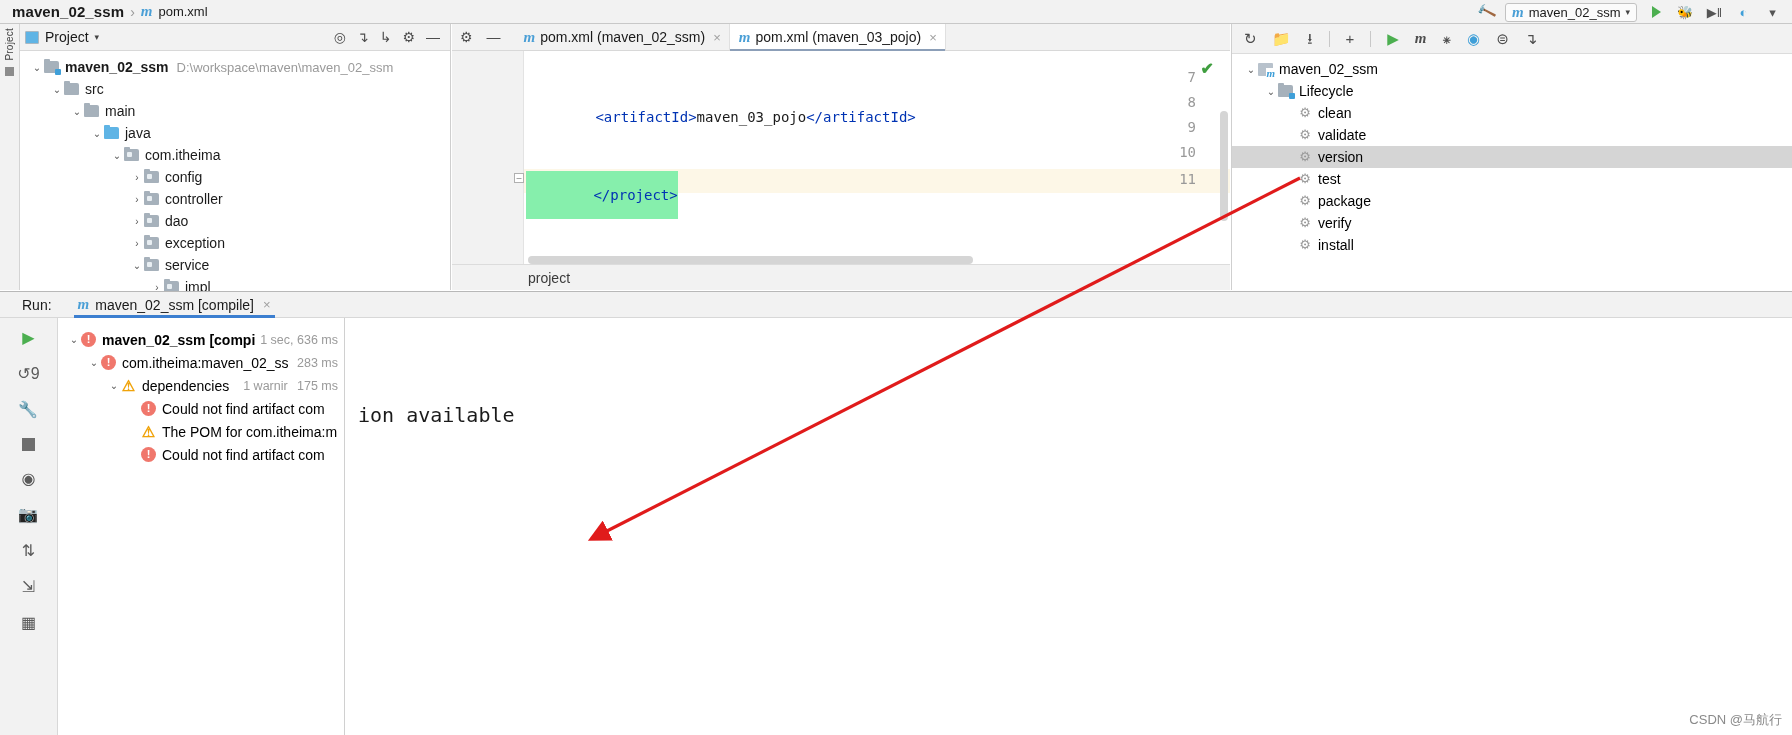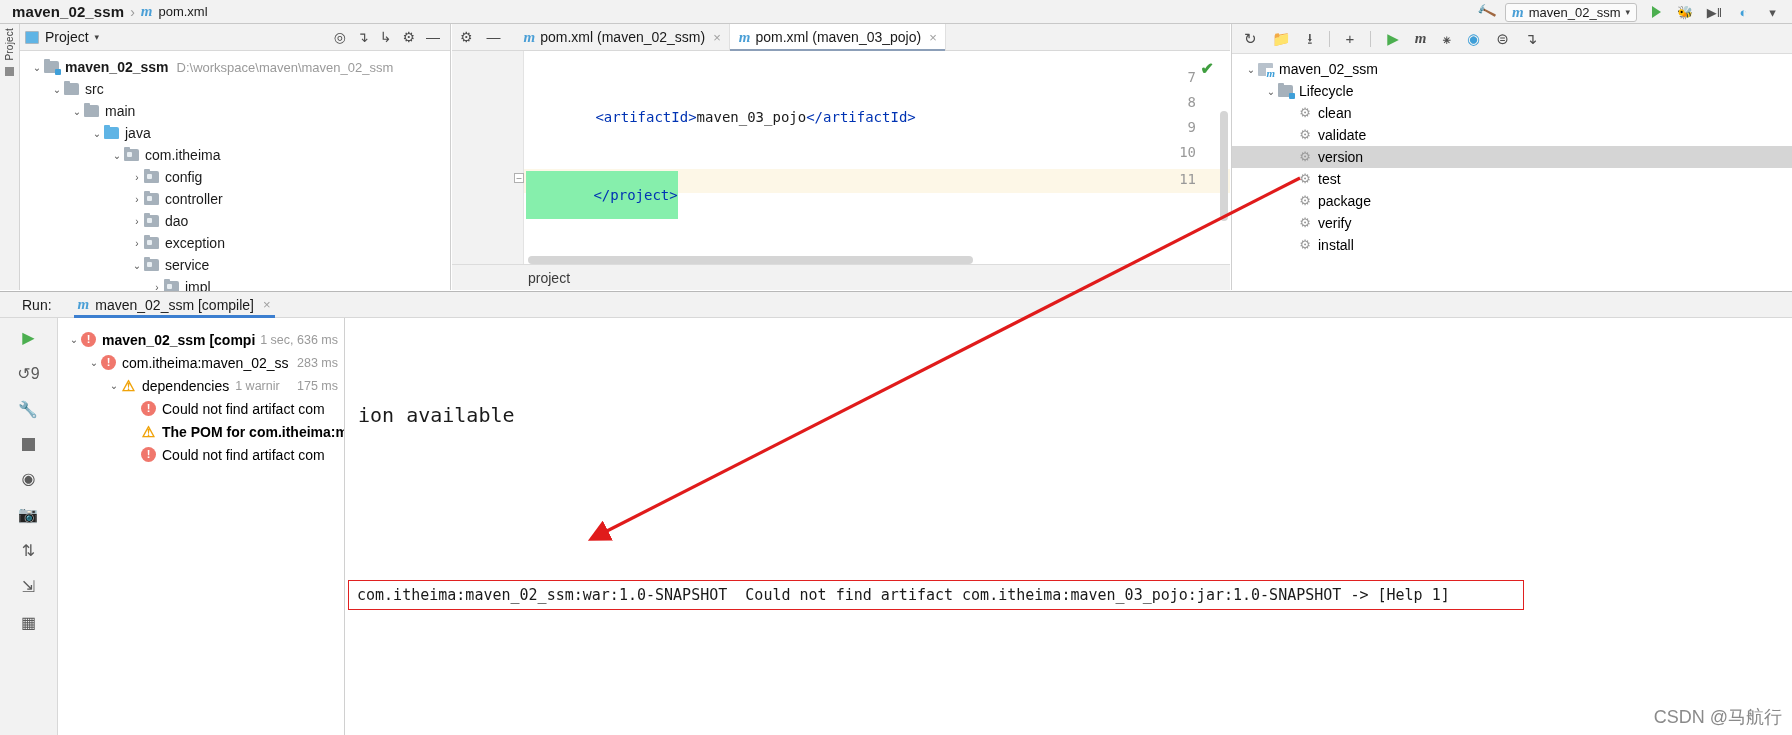--- a/index.html
+++ b/index.html
@@ -232,21 +232,21 @@
   }
   .rrow { display: flex; align-items: center; height: 23px; white-space: nowrap; }
   .badge {
     width: 15px; height: 15px; border-radius: 50%; background: #f0776c;
     color: #fff; font-size: 11px; font-weight: bold; text-align: center;
     line-height: 15px; margin-right: 6px; flex: 0 0 15px;
   }
   .badge.warn {
     background: transparent; color: #f0a30a; font-size: 15px; line-height: 15px;
   }
-  .rtime { font-size: 12.5px; color: #9a9a9a; margin-left: 6px; }
+  .rtime { font-size: 12.5px; color: #9a9a9a; margin-left: 14px; }
   .rtime-col {
     position: absolute; right: 6px; font-size: 12.5px; color: #9a9a9a;
   }
 
   .console {
     position: absolute; left: 346px; top: 0; right: 0; height: 417px;
     background: #ffffff; overflow: hidden;
   }
   .console-text {
     position: absolute; left: 12px; top: 85px;
@@ -258,21 +258,21 @@
     display: flex; align-items: center; padding-left: 8px;
     font-family: "DejaVu Sans Mono", monospace; font-size: 15px; color: #1a1a1a;
     white-space: pre;
   }
 
   
   .annot-svg { position: absolute; left: 0; top: 0; width: 1792px; height: 735px; pointer-events: none; }
 
   .watermark {
     position: absolute; right: 10px; bottom: 6px;
-    font-size: 18px; color: #8a8a8a;
+    font-size: 13px; color: #8a8a8a;
   }
 </style>
 </head>
 <body>
 
 <div class="app">
 
   <div class="topbar">
     <span class="crumb-proj">maven_02_ssm</span>
     <span class="crumb-sep">›</span>
@@ -533,34 +533,31 @@
             <span class="rtime-col">175 ms</span>
           </div>
           <div class="rrow" style="padding-left: 68px; position: relative;">
             <span class="arrow none">&nbsp;</span>
             <span class="badge">!</span>
             <span style="font-weight: normal;">Could not find artifact com</span>
           </div>
           <div class="rrow" style="padding-left: 68px; position: relative;">
             <span class="arrow none">&nbsp;</span>
             <span class="badge warn">⚠</span>
-            <span style="font-weight: bold;">The POM for com.itheima:m</span>
+            <span style="font-weight: normal;">The POM for com.itheima:m</span>
           </div>
           <div class="rrow" style="padding-left: 68px; position: relative;">
             <span class="arrow none">&nbsp;</span>
             <span class="badge">!</span>
             <span style="font-weight: normal;">Could not find artifact com</span>
           </div>
         </div>
 
       <div class="console">
         <div class="console-text">ion available</div>
-        <div class="errbox">
-          <span>com.itheima:maven_02_ssm:war:1.0-SNAPSHOT  Could not find artifact com.itheima:maven_03_pojo:jar:1.0-SNAPSHOT -&gt; [Help 1]</span>
-        </div>
       </div>
     </div>
   </div>
 
   <svg class="annot-svg">
     <defs>
       <marker id="arrowhead" markerWidth="7" markerHeight="7" refX="1" refY="3.5" orient="auto">
         <polygon points="0 0, 7 3.5, 0 7" fill="#e01b1b"></polygon>
       </marker>
     </defs>

